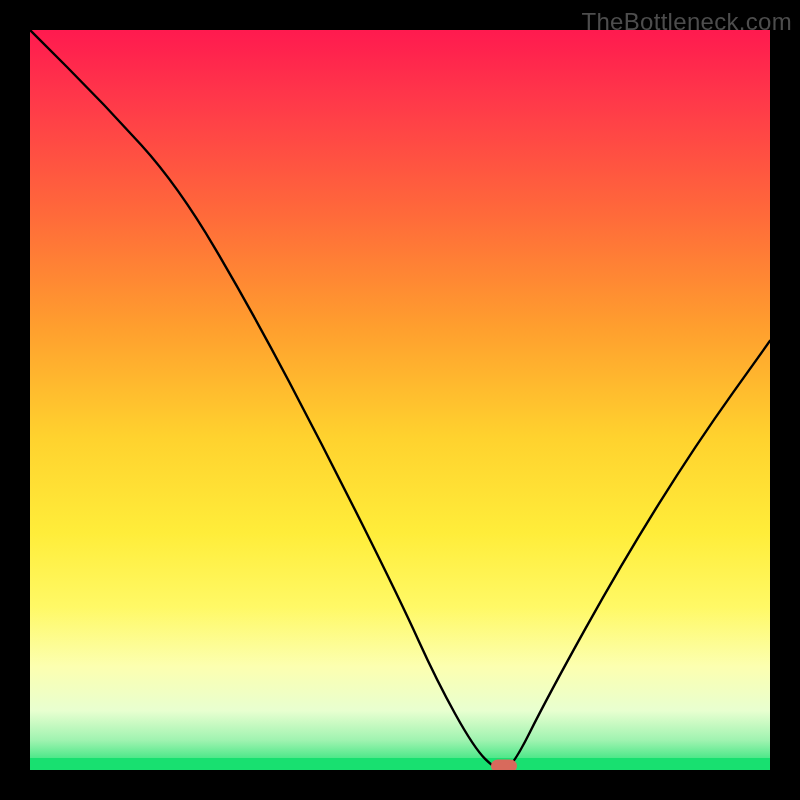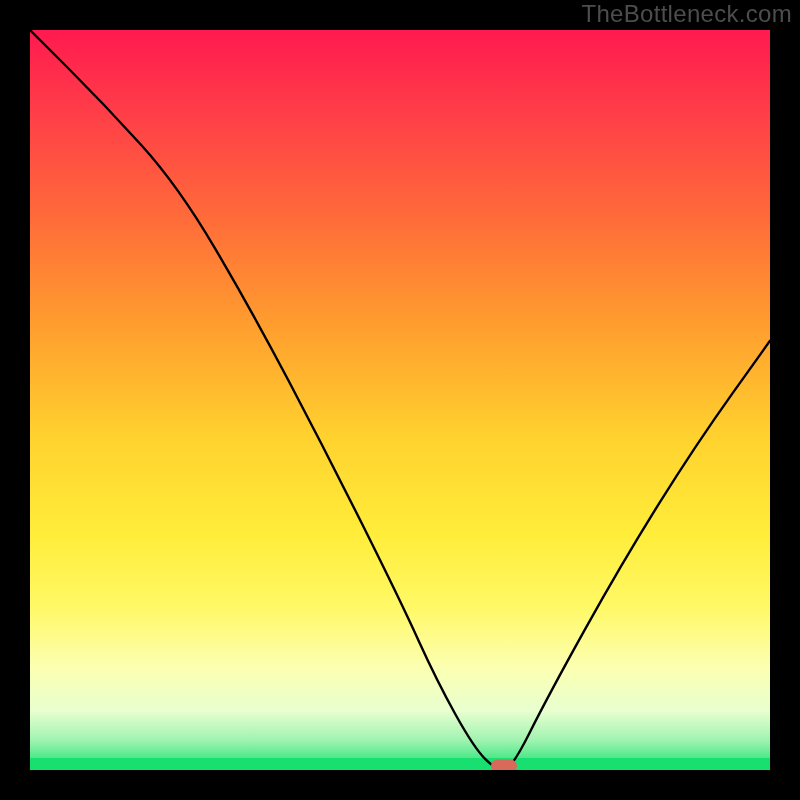--- a/index.html
+++ b/index.html
@@ -12,21 +12,21 @@
     font-family: Arial, Helvetica, sans-serif;
   }
   .frame {
     position: relative;
     width: 800px;
     height: 800px;
     background: #000;
   }
   .watermark {
     position: absolute;
-    top: 0;
+    top: 8px;
     right: 8px;
     color: #4d4d4d;
     font-size: 24px;
     font-weight: 400;
     letter-spacing: 0.3px;
     z-index: 20;
     text-align: center;
   }
   .plot-area {
     position: absolute;

